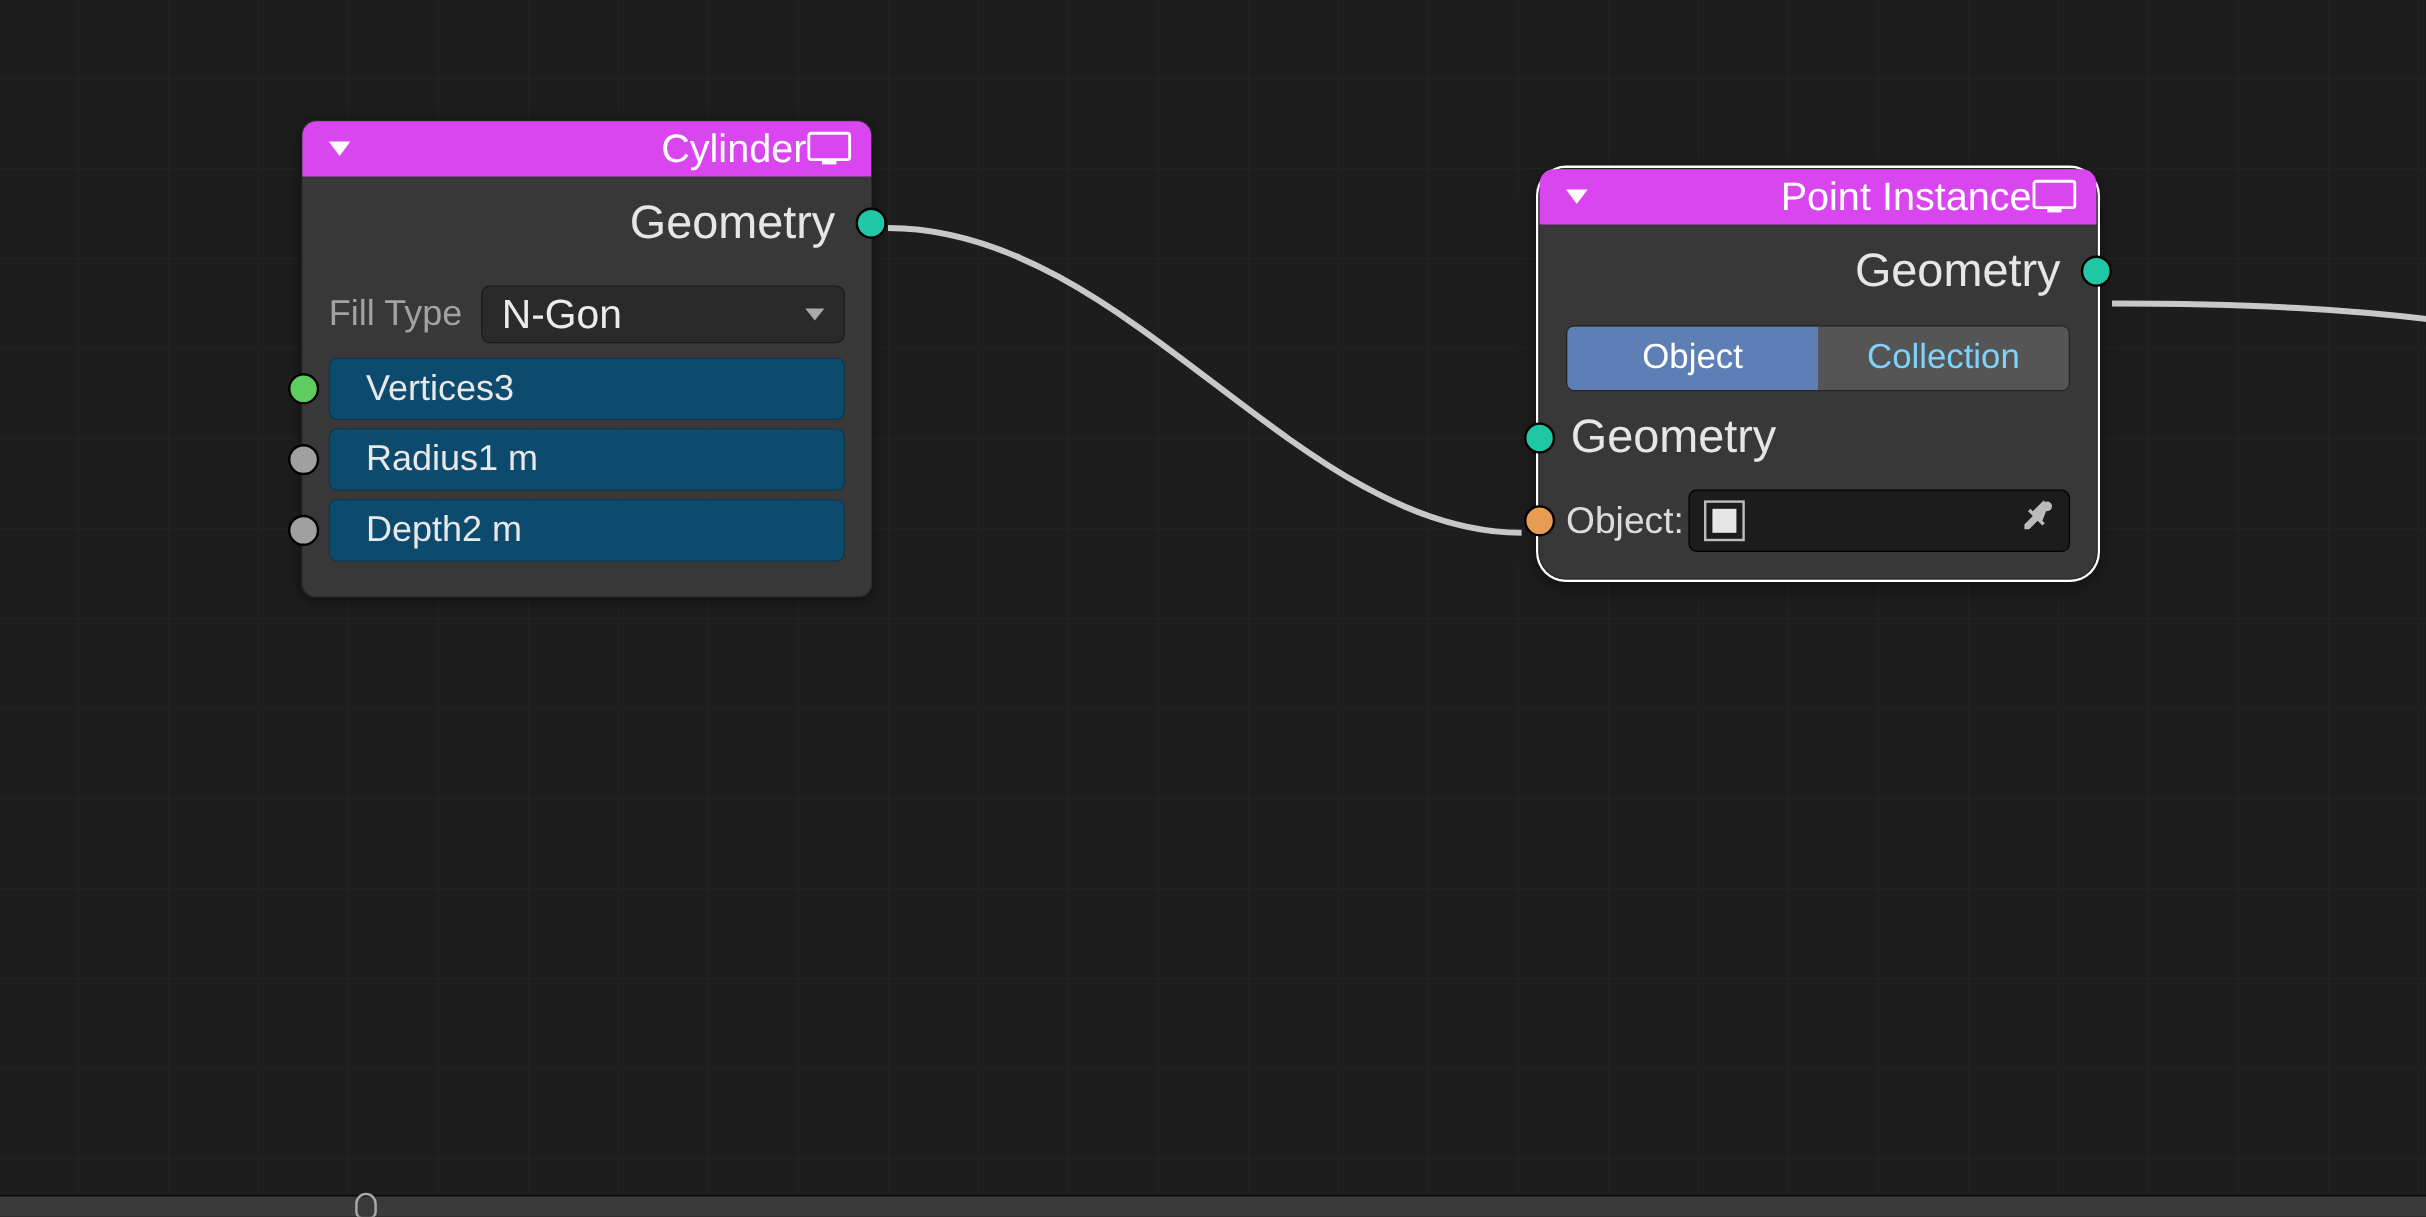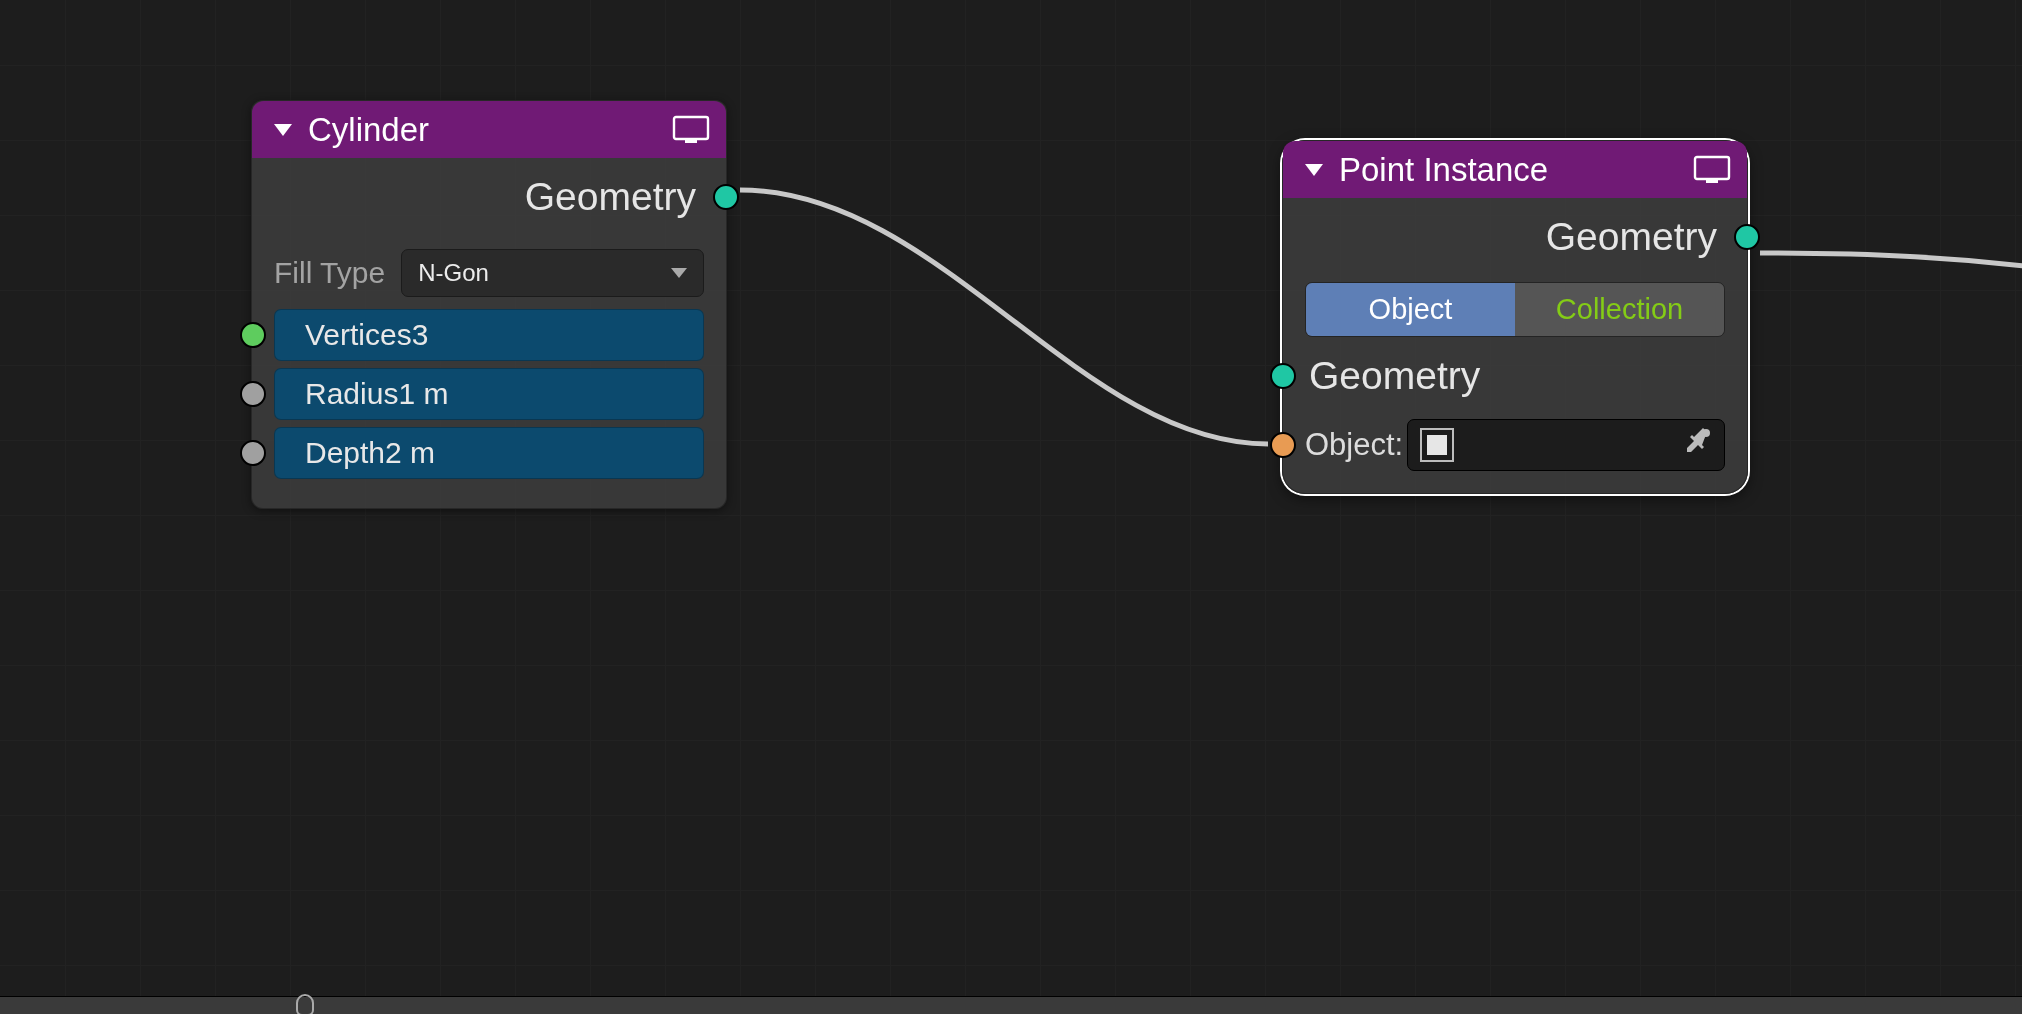--- a/index.html
+++ b/index.html
@@ -26,30 +26,31 @@
   
   .node {
     position: absolute;
     border-radius: 12px;
     background: rgba(58,58,58,0.94);
     box-shadow: 0 2px 10px rgba(0,0,0,.45);
     border: 1px solid rgba(0,0,0,.3);
   }
   .node.selected { box-shadow: 0 0 0 2px #fff, 0 4px 14px rgba(0,0,0,.55); border-radius: 23px; }
   .node-header {
-    height: 57px;
-    background: #701a75;
+    height: 46px;
+    background: #d946ef;
     border-top-left-radius: 12px;
     border-top-right-radius: 12px;
     display: flex;
     align-items: center;
     padding: 0 16px 0 22px;
     color: #fff;
     font-size: 33px;
     font-weight: 500;
+    text-align: right;
   }
   .node-header .tri {
     width: 0; height: 0;
     border-left: 9px solid transparent;
     border-right: 9px solid transparent;
     border-top: 12px solid #fff;
     margin-right: 16px;
     flex-shrink: 0;
   }
   .node-header .title { flex: 1; }
@@ -95,21 +96,21 @@
     flex: 1;
     height: 48px;
     background: #2a2a2a;
     border: 1px solid #1b1b1b;
     border-radius: 7px;
     display: flex;
     align-items: center;
     justify-content: space-between;
     padding: 0 16px;
     color: #ececec;
-    font-size: 24px;
+    font-size: 34px;
   }
   .dropdown .chev {
     width: 0;height:0;
     border-left: 8px solid transparent;
     border-right: 8px solid transparent;
     border-top: 10px solid #aaa;
   }
 
   .field {
     position: relative;
@@ -137,21 +138,21 @@
     overflow: hidden;
     border: 1px solid rgba(0,0,0,.35);
     margin: 16px 0 10px 0;
   }
   .toggle-pair .opt {
     flex: 1;
     display: flex;
     align-items: center;
     justify-content: center;
     font-size: 29px;
-    color: #84cc16;
+    color: #7dd3fc;
     background: #555;
   }
   .toggle-pair .opt.active { background: #5e7fb6; color: #fff; }
 
   
   .obj-row {
     display: flex;
     align-items: center;
     gap: 4px;
     margin-top: 14px;

